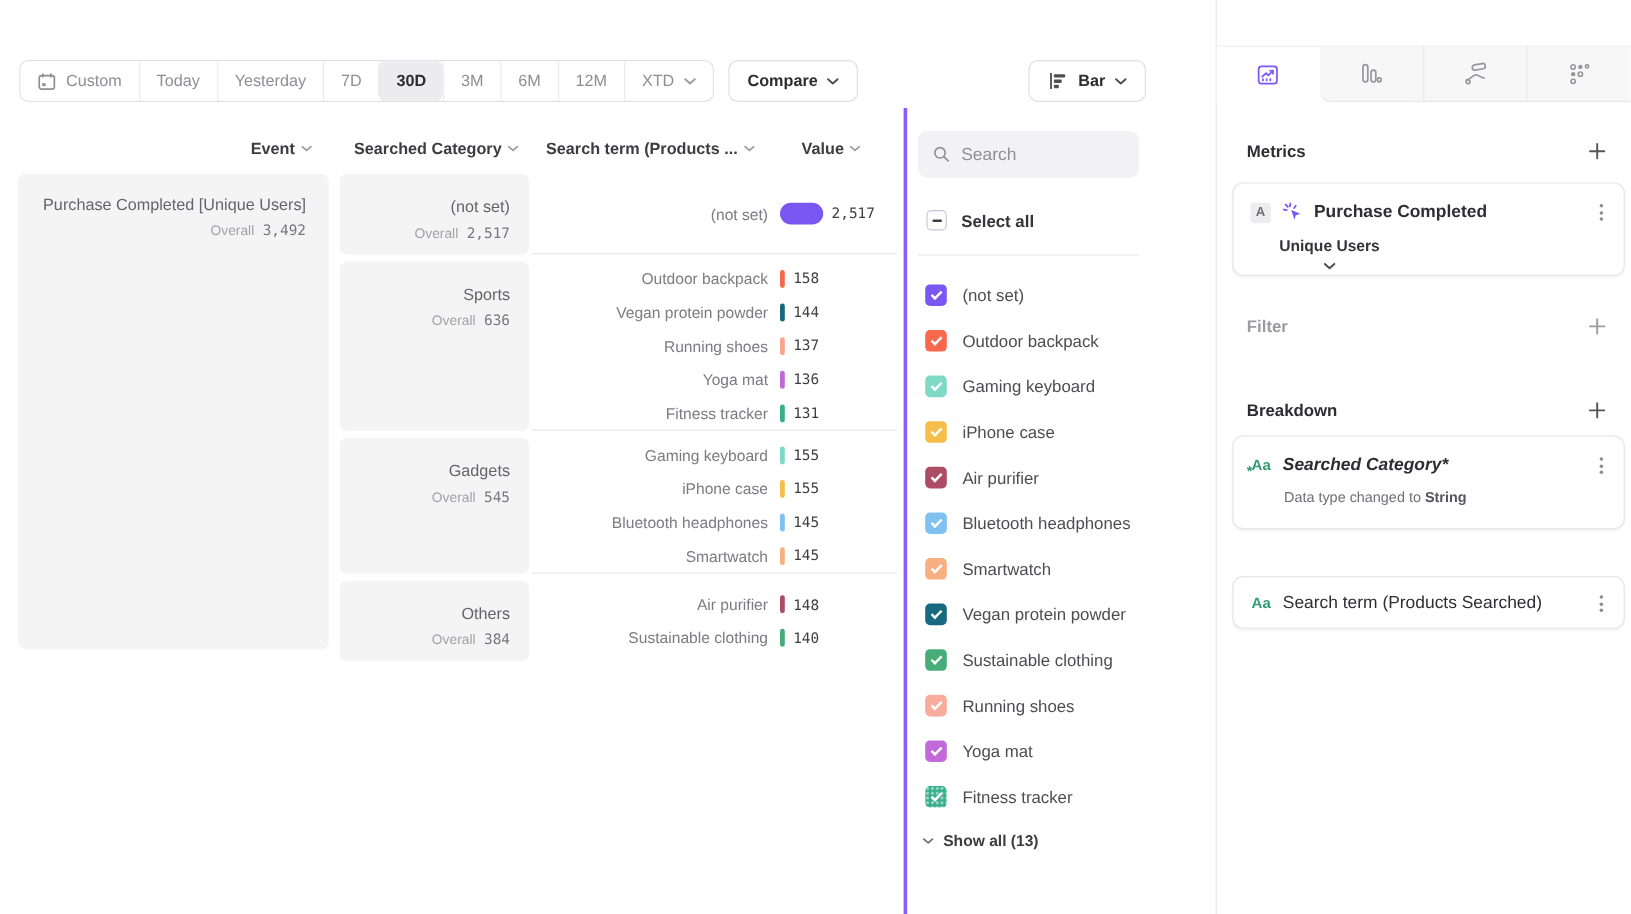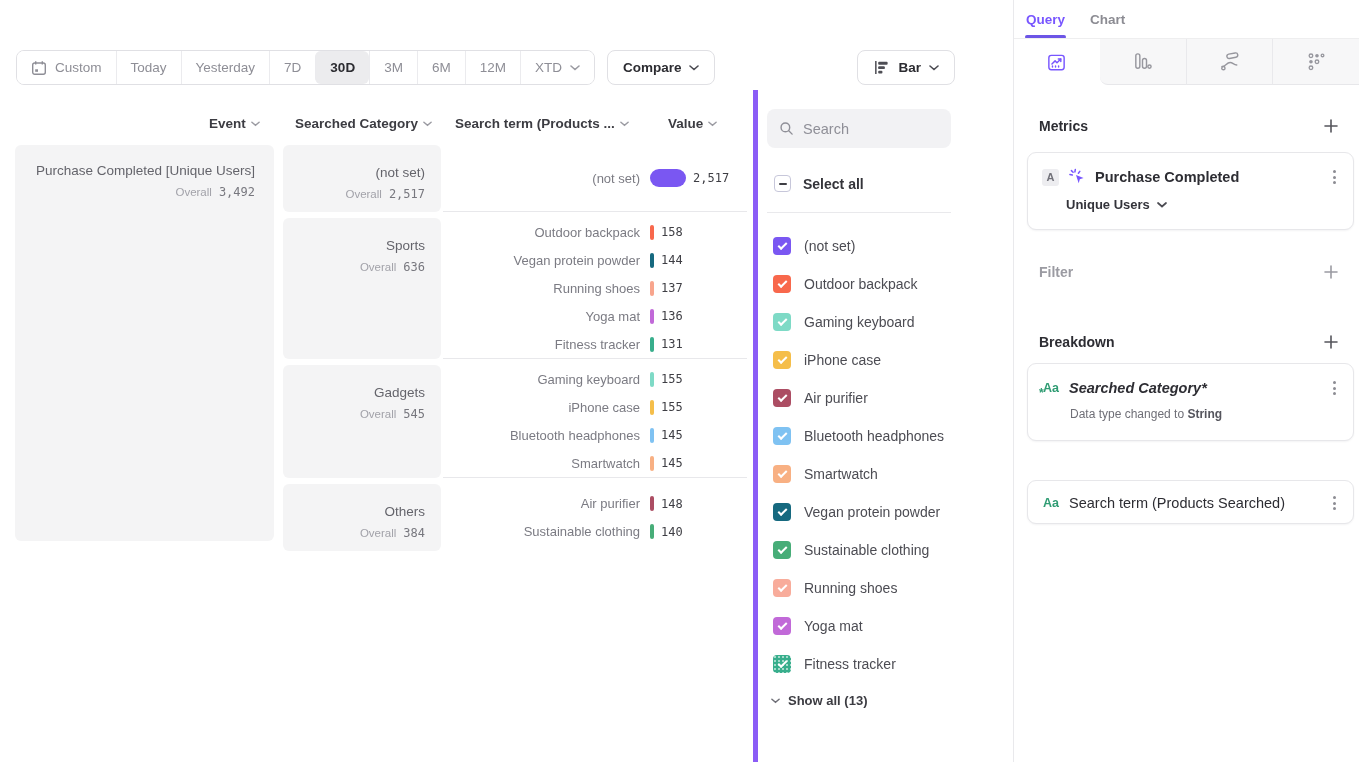--- a/index.html
+++ b/index.html
@@ -41,21 +41,21 @@
   .cat-cell { width:158px; margin-right:2px; background:#f4f4f5; border-radius:6px; padding:20px 16px 0 10px; text-align:right; min-height:67px; }
   .rows-col { flex:1; display:flex; flex-direction:column; justify-content:center; min-height:67px; }
   .chart-group:not(:last-child) .rows-col { border-bottom:1px solid #e8e8eb; }
   .bar-row { height:28px; display:flex; align-items:center; }
   .bar-label { width:207px; padding-right:10px; text-align:right; font-size:13px; color:#7b7b83; white-space:nowrap; }
   .bar { width:4px; height:15px; border-radius:2px; flex:none; }
   .bar.big { width:36px; height:18px; border-radius:9px; }
   .bar-value { font-family:"DejaVu Sans Mono", monospace; font-size:12px; color:#3e3e44; margin-left:7px; }
 
   
-  .legend { position:absolute; left:753px; top:90px; bottom:0; width:250px; border-left:5px solid #8b5cf6; padding:19px 0 0 9px; }
+  .legend { position:absolute; left:753px; top:90px; bottom:0; width:250px; border-left:3px solid #8b5cf6; padding:19px 0 0 9px; }
   .search-box { width:184px; height:39px; border-radius:8px; background:#f2f2f4; display:flex; align-items:center; gap:9px; padding:0 12px; }
   .search-box input { flex:1; min-width:0; border:none; background:transparent; outline:none; font-size:14.5px; color:#3f3f45; font-family:inherit; }
   .search-box input::placeholder { color:#8f8f97; }
   .select-all { margin:27px 0 0 7px; display:flex; align-items:center; gap:12px; cursor:pointer; }
   .cb { width:18px; height:18px; border-radius:4px; display:flex; align-items:center; justify-content:center; flex:none; }
   .cb.indeterminate { width:17px; height:17px; background:#fff; border:1.5px solid #c7c7da; }
   .dash { width:8px; height:2px; border-radius:1px; background:#3e3e44; }
   .check { width:9px; height:5px; border-left:2px solid #fff; border-bottom:2px solid #fff; transform:rotate(-45deg) translate(1px,-1px); }
   .cb.textured { background-image:radial-gradient(rgba(255,255,255,0.55) 1px, transparent 1.3px); background-size:4px 4px; }
   .sa-label { font-size:14px; font-weight:700; color:#34343a; }
@@ -81,21 +81,21 @@
   .qp-heading.gray { color:#9b9ba2; }
   #metrics-heading { top:118px; } #filter-heading { top:264px; } #breakdown-heading { top:334px; }
   .plus-btn { cursor:pointer; display:flex; padding:1px; }
   .qp-card { position:absolute; left:13px; width:327px; background:#fff; border:1px solid #e7e7ea; border-radius:9px; box-shadow:0 1px 2px rgba(25,25,35,0.05); }
   .metric-card { top:152px; height:78px; padding:14px 14px 0; }
   .card-row { display:flex; align-items:center; gap:9px; }
   .badge { width:17px; height:17px; border-radius:3px; background:#ededf0; color:#717179; font-size:11px; font-weight:700; display:flex; align-items:center; justify-content:center; flex:none; }
   .card-title { font-size:14.5px; font-weight:600; color:#2d2d33; flex:1; white-space:nowrap; overflow:hidden; }
   .kebab { display:flex; flex-direction:column; gap:2.5px; padding:3px; cursor:pointer; flex:none; }
   .kebab i { width:3px; height:3px; border-radius:50%; background:#8c8c93; }
-  .agg-row { margin:10px 0 0 24px; display:inline-flex; align-items:center; gap:7px; font-size:13px; font-weight:700; color:#33333a; cursor:pointer; }
+  .agg-row { margin:10px 0 0 24px; display:inline-flex; align-items:center; gap:7px; font-size:13px; font-weight:700; color:#33333a; cursor:pointer;flex-direction:column; }
   .bd-card1 { top:363px; height:78px; padding:14px; }
   .bd-card2 { top:449px; height:44px; padding:12px 14px;margin-top:31px; }
   .aa-icon { position:relative; width:18px; height:16px; color:#2f9c73; font-size:12.5px; font-weight:700; display:flex; align-items:center; justify-content:center; flex:none; }
   .aa-icon::after { content:"Aa"; }
   .aa-icon.modified::before { content:"*"; position:absolute; left:-3px; bottom:-4px; font-size:12px; }
   .bd-label { font-size:14.5px; font-weight:600; font-style:italic; color:#2d2d33; flex:1; white-space:nowrap; }
   .bd-label.plain { font-style:normal; font-weight:500; }
   .bd-note { margin:9px 0 0 28px; font-size:12px; color:#6f6f77; }
   .bd-note .strong { font-weight:700; color:#55555d; }
 </style>
@@ -418,24 +418,20 @@
       <span class="chev">
           <svg width="9" height="6" viewBox="0 0 10 6" fill="none" stroke="#6f6f77" stroke-width="1.6" stroke-linecap="round">
             <path d="M1 1l4 3.5L9 1"></path>
           </svg>
         </span>
       <span>Show all (13)</span>
     </div>
   </div>
 
   <div class="query-panel">
-    <div class="qp-tabs">
-      <div class="qp-tab active"><span>Query</span></div>
-      <div class="qp-tab"><span>Chart</span></div>
-    </div>
 
     <div class="qp-strip">
       <div class="strip-cell active">
         <span>
           <svg width="21" height="21" viewBox="0 0 22 22" fill="none" stroke="currentColor" stroke-width="1.5" stroke-linecap="round" stroke-linejoin="round">
             <rect x="3" y="3.5" width="16" height="15" rx="2.5"></rect>
             <path d="M6.2 12.5l3.3-3.2 2 2 4-4"></path>
               <path d="M12.9 7.3h2.6v2.6"></path>
             <path d="M6.8 15.8v-1.2M10 15.8v-1.2M13.2 15.8v-1.2"></path>
           </svg>

